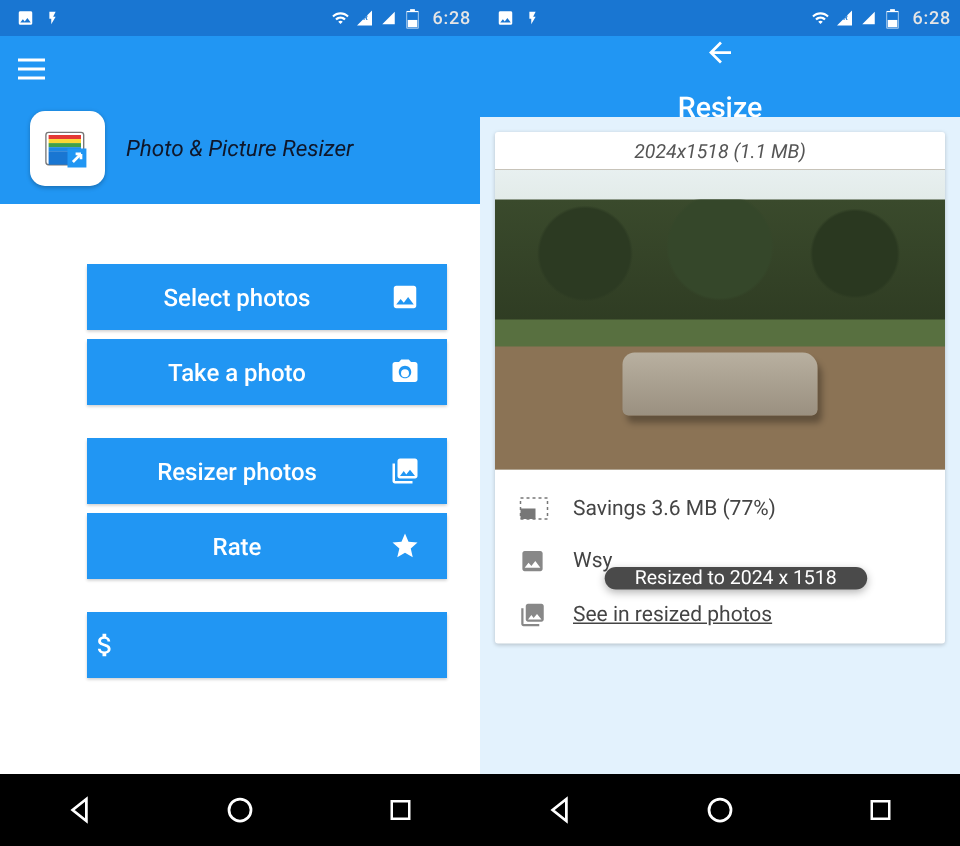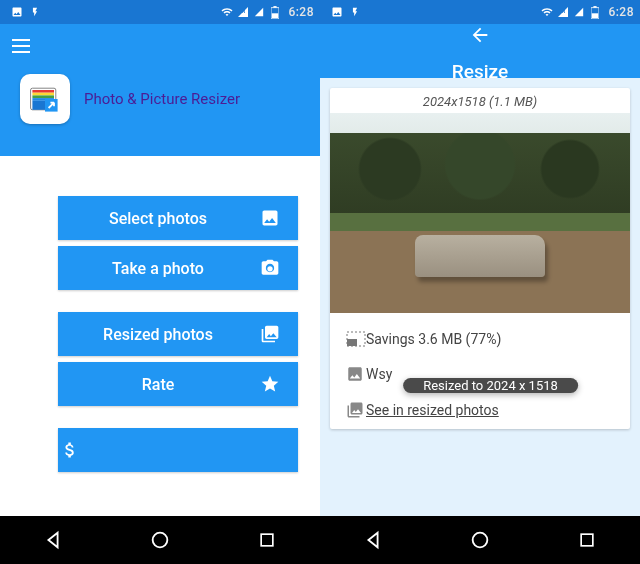--- a/index.html
+++ b/index.html
@@ -9,21 +9,21 @@
 
   .statusbar { height: 24px; background: #1976D2; color: #e5e5e5; display: flex; align-items: center; justify-content: flex-end; padding: 0 6px; font-size: 12px; gap: 2px; }
   .statusbar .sb-left { margin-right: auto; display: flex; gap: 4px; padding-left: 4px; }
   .sb-ico { display: inline-flex; width: 14px; height: 14px; align-items: center; justify-content: center; }
   .sb-time { font-weight: 500; letter-spacing: 0.5px; margin-left: 4px; }
 
   .navbar { position: absolute; bottom: 0; left: 0; right: 0; height: 48px; background: #000; display: flex; align-items: center; justify-content: space-around; }
   .nav-btn { width: 48px; height: 48px; display: flex; align-items: center; justify-content: center; }
 
   
-  .headerL { background: #2196F3; color: #4c1d95; padding: 10px 12px 32px 12px; }
+  .headerL { background: #2196F3; color: #0f172a; padding: 10px 12px 12px 12px; font-style: italic; }
   .hamburger { width: 24px; height: 24px; display: flex; flex-direction: column; justify-content: center; gap: 4px; margin-bottom: 16px; }
   .hamburger span { display: block; height: 2px; background: #fff; width: 18px; }
   .brand { display: flex; align-items: center; gap: 14px; padding-left: 8px; }
   .brand-icon { width: 50px; height: 50px; background: #fff; border-radius: 10px; display: flex; align-items: center; justify-content: center; box-shadow: 0 1px 3px rgba(0,0,0,0.25); }
   .brand-title { font-size: 15px; font-weight: 400; }
 
   .contentL { padding: 40px 22px 0 22px; background: #fff; height: calc(100% - 24px - 48px - 124px); overflow: hidden; margin-left: 36px; }
   .group { margin-bottom: 22px; }
   .action { background: #2196F3; color: #fff; height: 44px; display: flex; align-items: center; padding: 0 16px 0 0; margin-bottom: 6px; box-shadow: 0 1px 2px rgba(0,0,0,0.2); cursor: pointer; }
   .action-label { flex: 1; text-align: center; font-size: 16px; font-weight: 500; }
@@ -37,21 +37,21 @@
   .contentR { background: #E3F2FD; padding: 10px; height: calc(100% - 24px - 48px - 54px); position: relative; }
   .card { background: #fff; border-radius: 2px; box-shadow: 0 1px 3px rgba(0,0,0,0.2); overflow: hidden; position: relative; }
   .dim-label { text-align: center; font-size: 13px; color: #555; padding: 6px 0 4px 0; font-style: italic; }
   .photo { width: 100%; height: 200px; background: #7A6A4F; position: relative; overflow: hidden; }
   .sky { position: absolute; top: 0; left: 0; right: 0; height: 70px; background: linear-gradient(#E8F0F0, #D5DFD8); }
   .trees { position: absolute; top: 20px; left: 0; right: 0; height: 90px; background: radial-gradient(circle at 20% 40%, #2C3A22 30px, transparent 32px), radial-gradient(circle at 50% 35%, #35472A 34px, transparent 36px), radial-gradient(circle at 80% 40%, #2A3820 28px, transparent 30px), linear-gradient(#3A4A2C, #2E3B22); }
   .grass { position: absolute; top: 100px; left: 0; right: 0; height: 20px; background: #587040; }
   .ground { position: absolute; top: 118px; left: 0; right: 0; bottom: 0; background: #8B7355; }
   .rock { position: absolute; top: 122px; left: 50%; transform: translateX(-50%); width: 130px; height: 42px; background: linear-gradient(#B8B0A0, #9A9080); border-radius: 8px 10px 4px 4px; box-shadow: 3px 5px 4px rgba(0,0,0,0.3); }
   .stats { padding: 18px 16px 10px 16px; display: flex; flex-direction: column; gap: 18px; font-size: 14px; color: #444; }
-  .stat-row { display: flex; align-items: center; }
+  .stat-row { display: flex; align-items: center; gap: 16px; }
   .stat-icon { width: 20px; color: #777; display: flex; align-items: center; }
   .link { text-decoration: underline; }
 
   .toast { position: absolute; left: 50%; transform: translateX(-44%); bottom: 36px; background: #4A4A4A; color: #ffffff; padding: 0 20px; border-radius: 22px; font-size: 13px; white-space: nowrap; box-shadow: 0 2px 6px rgba(0,0,0,0.3); }
 
   svg { display: block; }
 </style>
 </head>
 <body>
 
@@ -133,21 +133,21 @@
         <span class="action-icon">
             <svg width="20" height="20" viewBox="0 0 24 24" fill="#fff">
               <circle cx="12" cy="13" r="3.2"></circle>
               <path d="M9 2L7.2 4H4c-1.1 0-2 .9-2 2v12c0 1.1.9 2 2 2h16c1.1 0 2-.9 2-2V6c0-1.1-.9-2-2-2h-3.2L15 2H9zm3 15c-2.8 0-5-2.2-5-5s2.2-5 5-5 5 2.2 5 5-2.2 5-5 5z"></path>
             </svg>
           </span>
       </div>
     </div>
     <div class="group">
       <div class="action">
-        <span class="action-label">Resized photos</span>
+        <span class="action-label">Resizer photos</span>
         <span class="action-icon">
             <svg width="20" height="20" viewBox="0 0 24 24" fill="#fff">
               <path d="M22 16V4c0-1.1-.9-2-2-2H8c-1.1 0-2 .9-2 2v12c0 1.1.9 2 2 2h12c1.1 0 2-.9 2-2zm-11-4l2 2.7L16 11l4 5H8l3-4zM2 6v14c0 1.1.9 2 2 2h14v-2H4V6H2z"></path>
             </svg>
           </span>
       </div>
       <div class="action">
         <span class="action-label">Rate</span>
         <span class="action-icon">
             <svg width="20" height="20" viewBox="0 0 24 24" fill="#fff">

